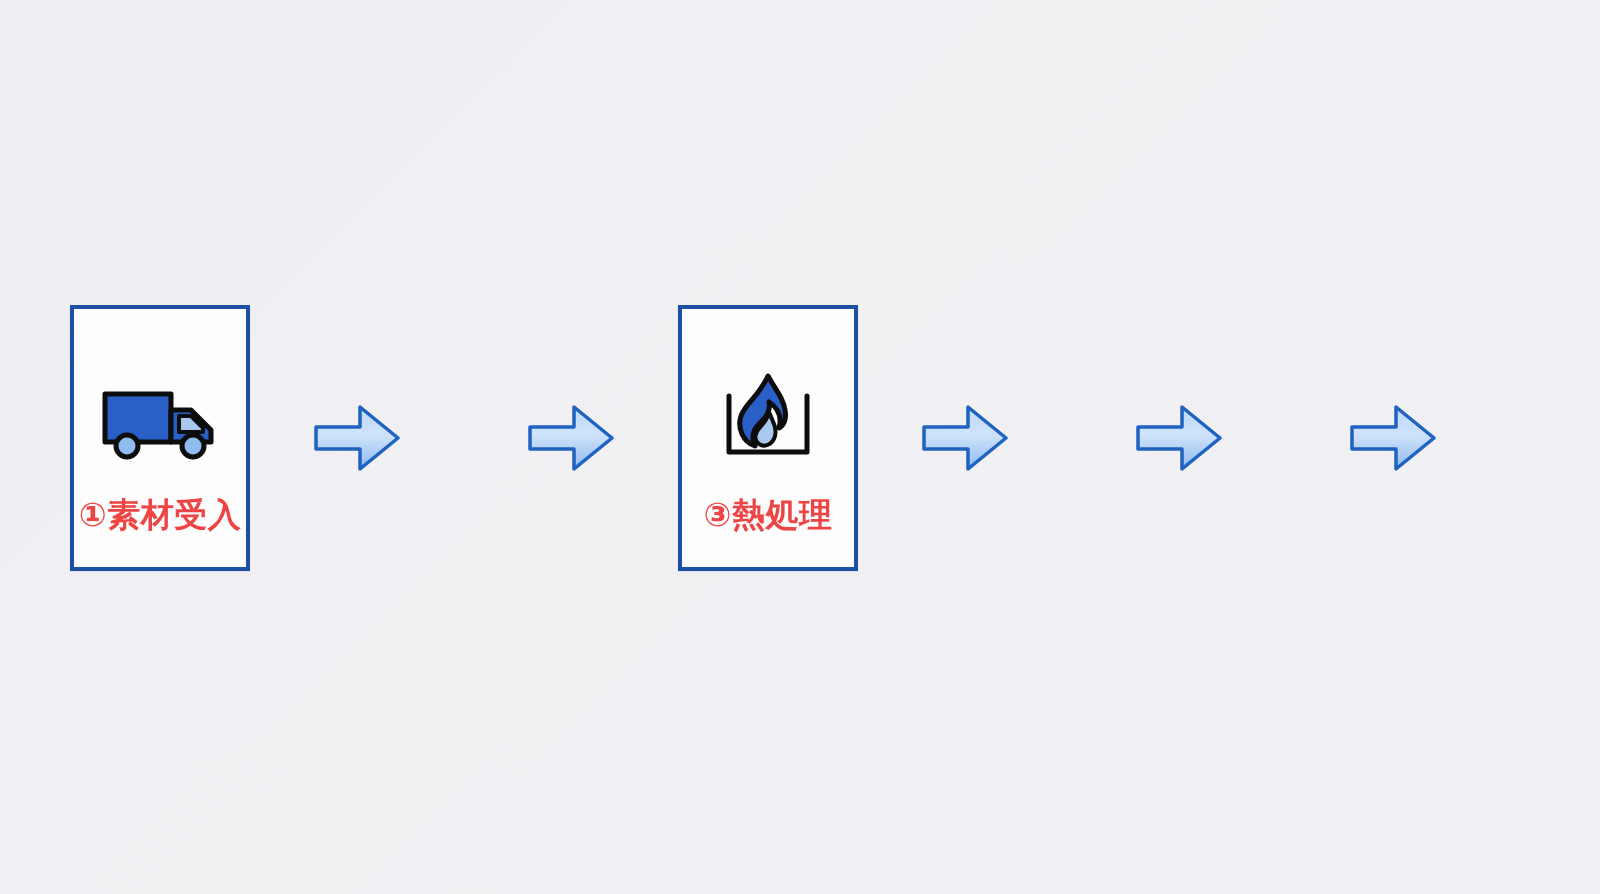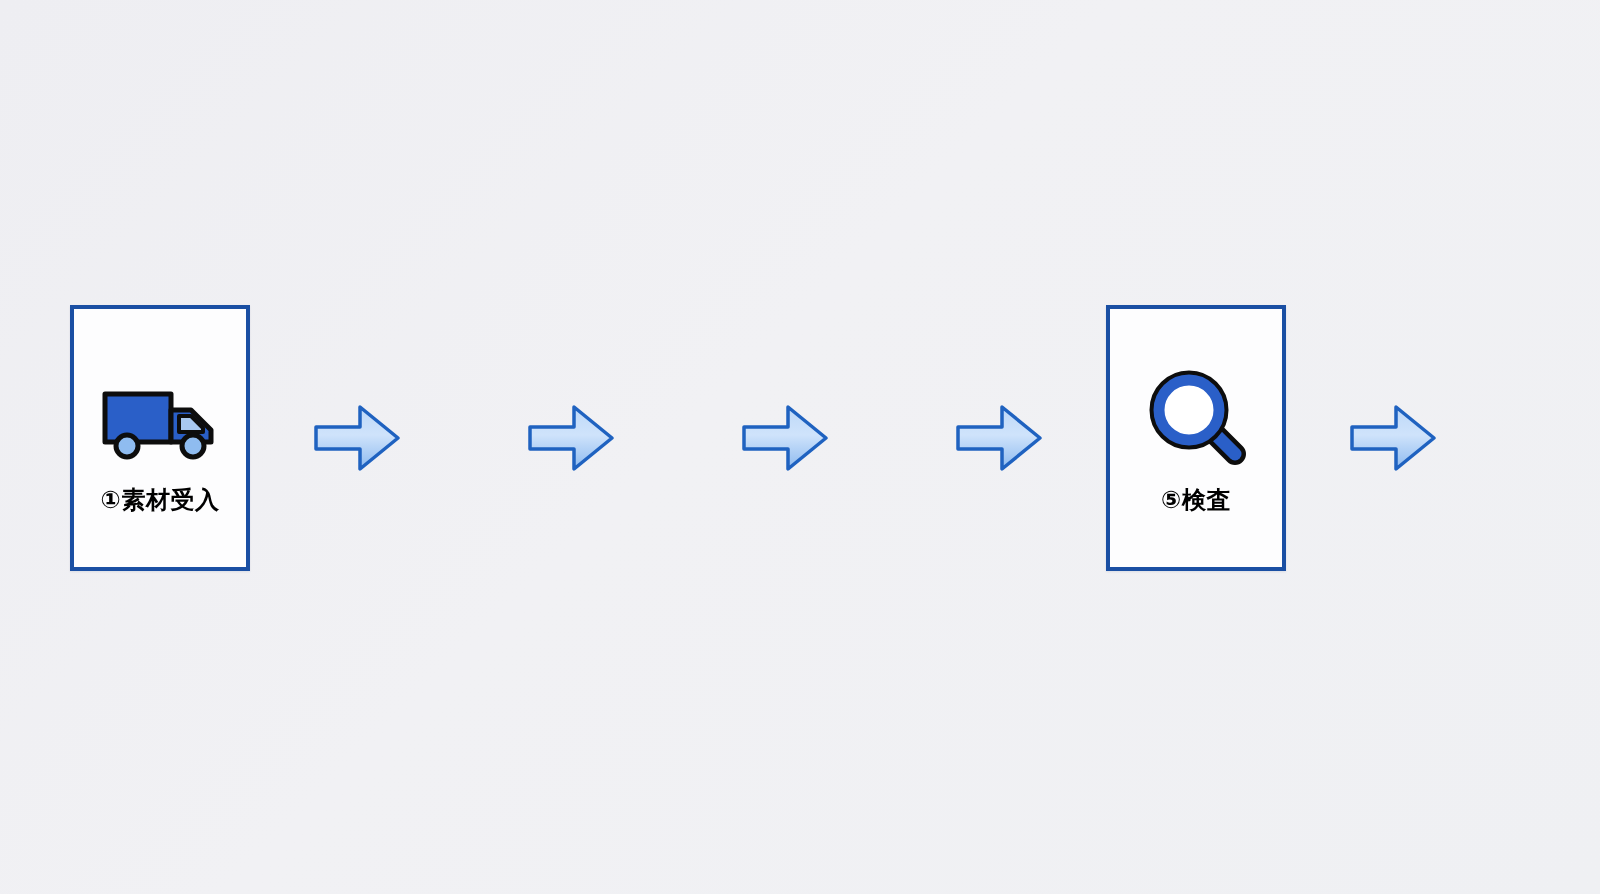--- a/index.html
+++ b/index.html
@@ -57,24 +57,24 @@
     justify-content: center;
   }
   .icon-slot svg {
     display: block;
     width: 100%;
     height: 100%;
     overflow: visible;
   }
 
   .step-label {
-    margin-top: 8px;
-    font-size: 24px;
+    margin-top: 18px;
+    font-size: 33px;
     font-weight: 700;
-    color: #000000;
+    color: #ef4444;
     letter-spacing: 0.5px;
     line-height: 1.1;
     white-space: nowrap;
     text-align: center;
   }
 
   .arrow-gap {
     flex: 1 1 auto;
     position: relative;
     min-width: 10px;
@@ -138,65 +138,66 @@
               <stop offset="0%" stop-color="#bdd8f8"></stop>
               <stop offset="45%" stop-color="#cfe3fb"></stop>
               <stop offset="100%" stop-color="#8dbaef"></stop>
             </linearGradient>
           </defs>
           <path d="M2 26 H46 V6 L84 37 L46 68 V48 H2 Z" fill="url(#ag2)" stroke="#1f62c0" stroke-width="3.5" stroke-linejoin="round"></path>
         </svg>
       </div>
     </div>
 
-
-    <div class="arrow-gap">
-      <div class="arrow-wrap">
-        <svg viewBox="0 0 86 74">
-          <defs>
-            <linearGradient id="ag3" x1="0" y1="0" x2="0" y2="1">
-              <stop offset="0%" stop-color="#bdd8f8"></stop>
-              <stop offset="45%" stop-color="#cfe3fb"></stop>
-              <stop offset="100%" stop-color="#8dbaef"></stop>
-            </linearGradient>
-          </defs>
-          <path d="M2 26 H46 V6 L84 37 L46 68 V48 H2 Z" fill="url(#ag3)" stroke="#1f62c0" stroke-width="3.5" stroke-linejoin="round"></path>
-        </svg>
-      </div>
-    </div>
-
-
-    <div class="arrow-gap">
-      <div class="arrow-wrap">
-        <svg viewBox="0 0 86 74">
-          <defs>
-            <linearGradient id="ag4" x1="0" y1="0" x2="0" y2="1">
-              <stop offset="0%" stop-color="#bdd8f8"></stop>
-              <stop offset="45%" stop-color="#cfe3fb"></stop>
-              <stop offset="100%" stop-color="#8dbaef"></stop>
-            </linearGradient>
-          </defs>
-          <path d="M2 26 H46 V6 L84 37 L46 68 V48 H2 Z" fill="url(#ag4)" stroke="#1f62c0" stroke-width="3.5" stroke-linejoin="round"></path>
-        </svg>
-      </div>
-    </div>
-
     <div class="step-card">
       <div class="icon-slot">
         <svg viewBox="0 0 130 100">
           <g stroke="#0d0d0d" stroke-width="5" stroke-linejoin="round" stroke-linecap="round">
-            <path d="M82 62 L104 84" stroke="#0d0d0d" stroke-width="22"></path>
-            <path d="M82 62 L104 84" stroke="#2a5fc8" stroke-width="13"></path>
-            <circle cx="58" cy="40" r="30" fill="none" stroke="#0d0d0d" stroke-width="19"></circle>
-            <circle cx="58" cy="40" r="30" fill="#ffffff" stroke="#2a5fc8" stroke-width="11"></circle>
+            <path d="M26 26 V82 H104 V26" fill="none"></path>
+            <path d="M65 6 C74 22 80 28 82 40 C84 50 80 56 76 58 C80 44 72 36 66 32
+                     C68 42 62 48 56 54 C50 60 48 68 52 76
+                     C40 72 34 58 38 46 C42 34 56 26 65 6 Z" fill="#2a5fc8"></path>
+            <path d="M66 42 C70 52 74 58 72 66 C70 74 62 78 56 74 C50 70 52 62 58 56 C62 52 65 48 66 42 Z" fill="#a8c8f0" stroke-width="4"></path>
           </g>
         </svg>
       </div>
-      <div class="step-label">⑤検査</div>
-    </div>
+      <div class="step-label">③熱処理</div>
+    </div>
+
+    <div class="arrow-gap">
+      <div class="arrow-wrap">
+        <svg viewBox="0 0 86 74">
+          <defs>
+            <linearGradient id="ag3" x1="0" y1="0" x2="0" y2="1">
+              <stop offset="0%" stop-color="#bdd8f8"></stop>
+              <stop offset="45%" stop-color="#cfe3fb"></stop>
+              <stop offset="100%" stop-color="#8dbaef"></stop>
+            </linearGradient>
+          </defs>
+          <path d="M2 26 H46 V6 L84 37 L46 68 V48 H2 Z" fill="url(#ag3)" stroke="#1f62c0" stroke-width="3.5" stroke-linejoin="round"></path>
+        </svg>
+      </div>
+    </div>
+
+
+    <div class="arrow-gap">
+      <div class="arrow-wrap">
+        <svg viewBox="0 0 86 74">
+          <defs>
+            <linearGradient id="ag4" x1="0" y1="0" x2="0" y2="1">
+              <stop offset="0%" stop-color="#bdd8f8"></stop>
+              <stop offset="45%" stop-color="#cfe3fb"></stop>
+              <stop offset="100%" stop-color="#8dbaef"></stop>
+            </linearGradient>
+          </defs>
+          <path d="M2 26 H46 V6 L84 37 L46 68 V48 H2 Z" fill="url(#ag4)" stroke="#1f62c0" stroke-width="3.5" stroke-linejoin="round"></path>
+        </svg>
+      </div>
+    </div>
+
 
     <div class="arrow-gap">
       <div class="arrow-wrap">
         <svg viewBox="0 0 86 74">
           <defs>
             <linearGradient id="ag5" x1="0" y1="0" x2="0" y2="1">
               <stop offset="0%" stop-color="#bdd8f8"></stop>
               <stop offset="45%" stop-color="#cfe3fb"></stop>
               <stop offset="100%" stop-color="#8dbaef"></stop>
             </linearGradient>

